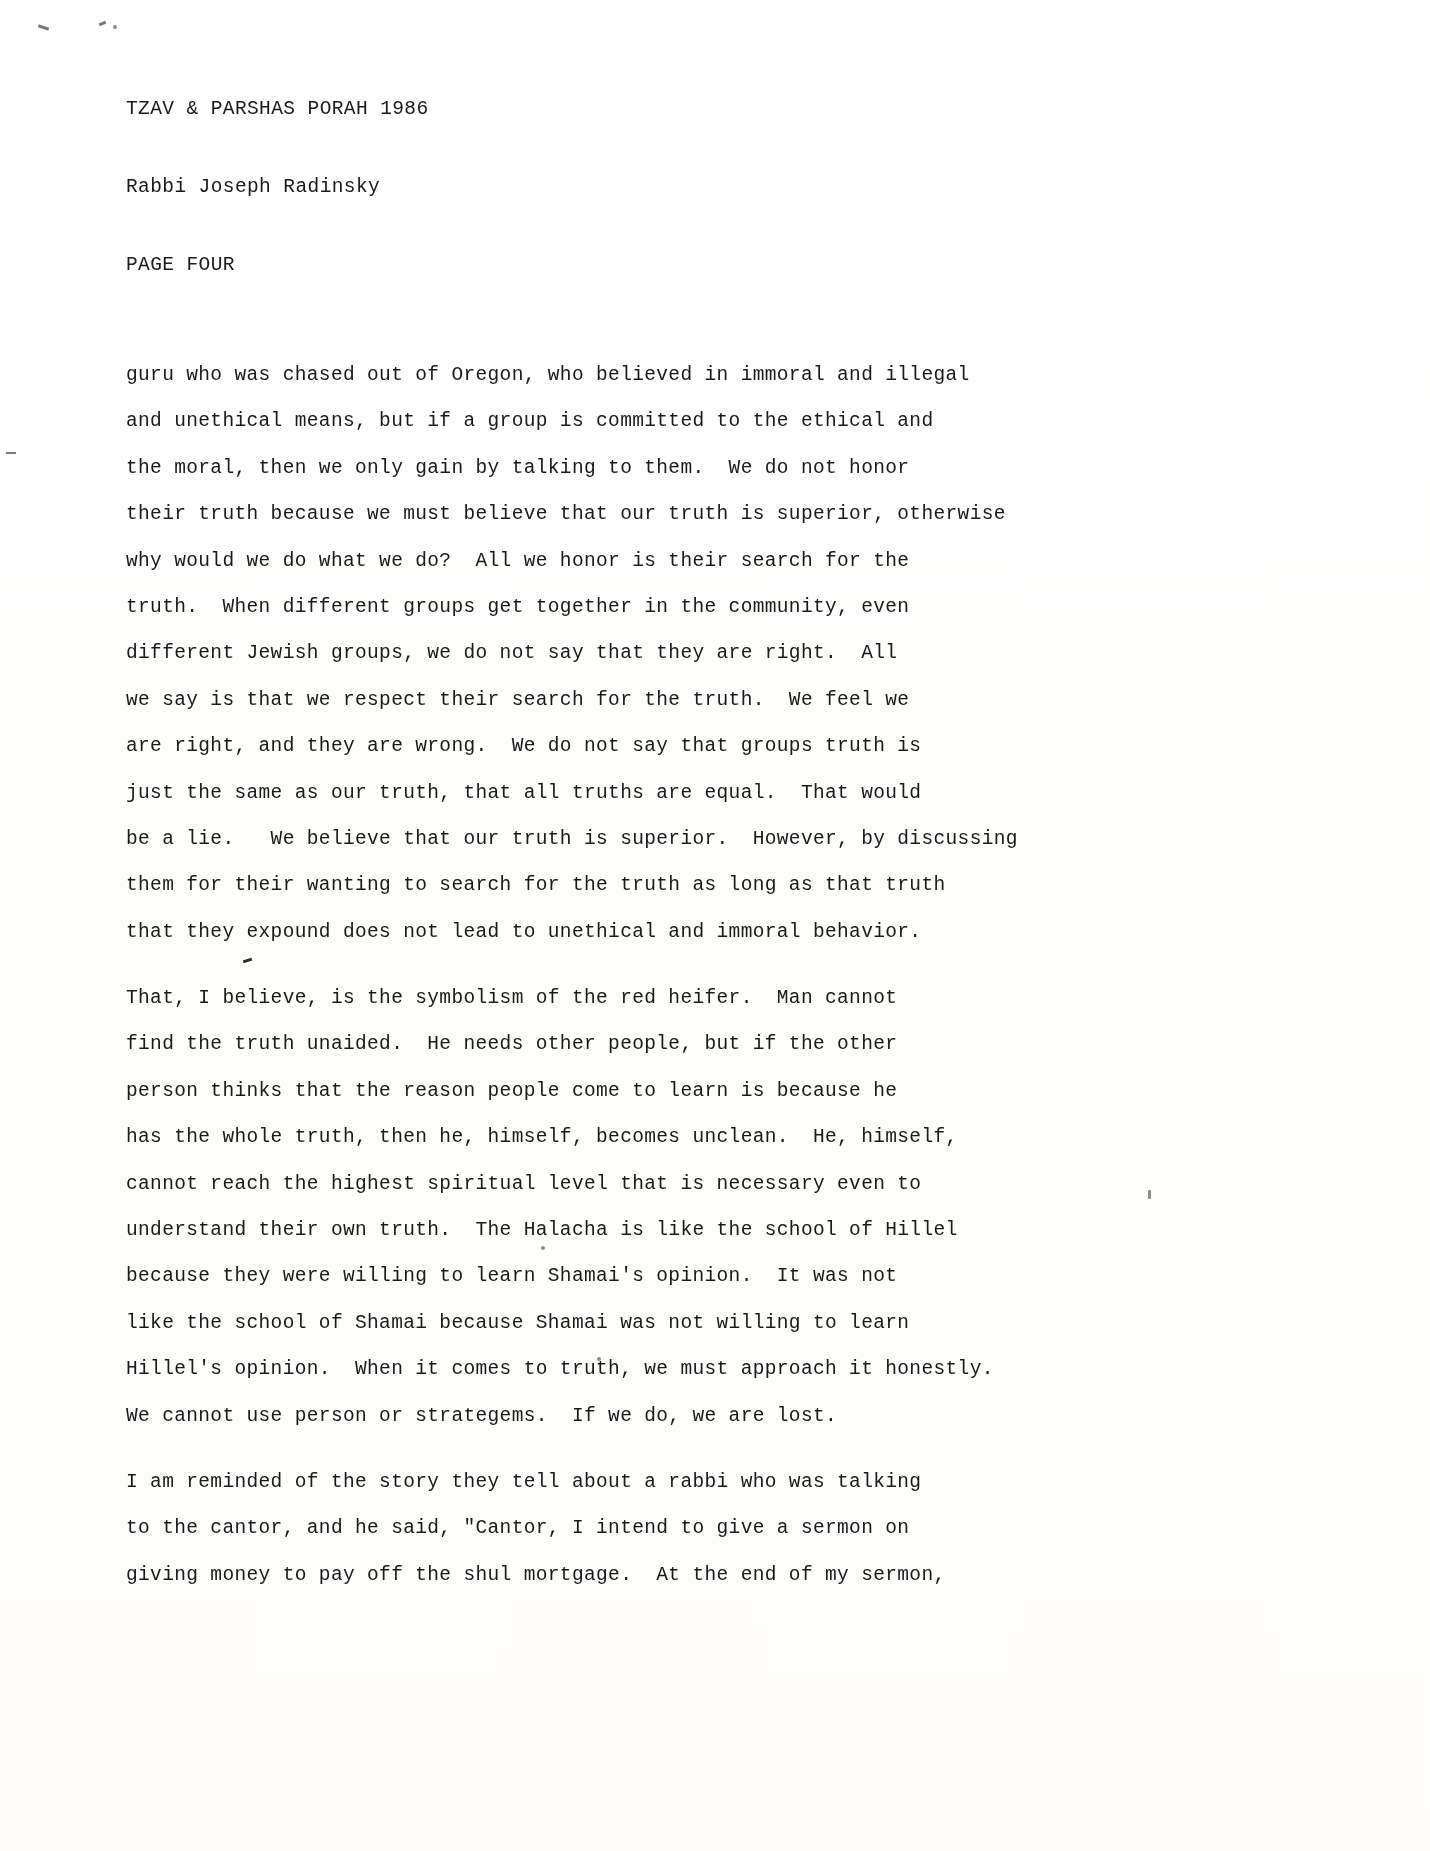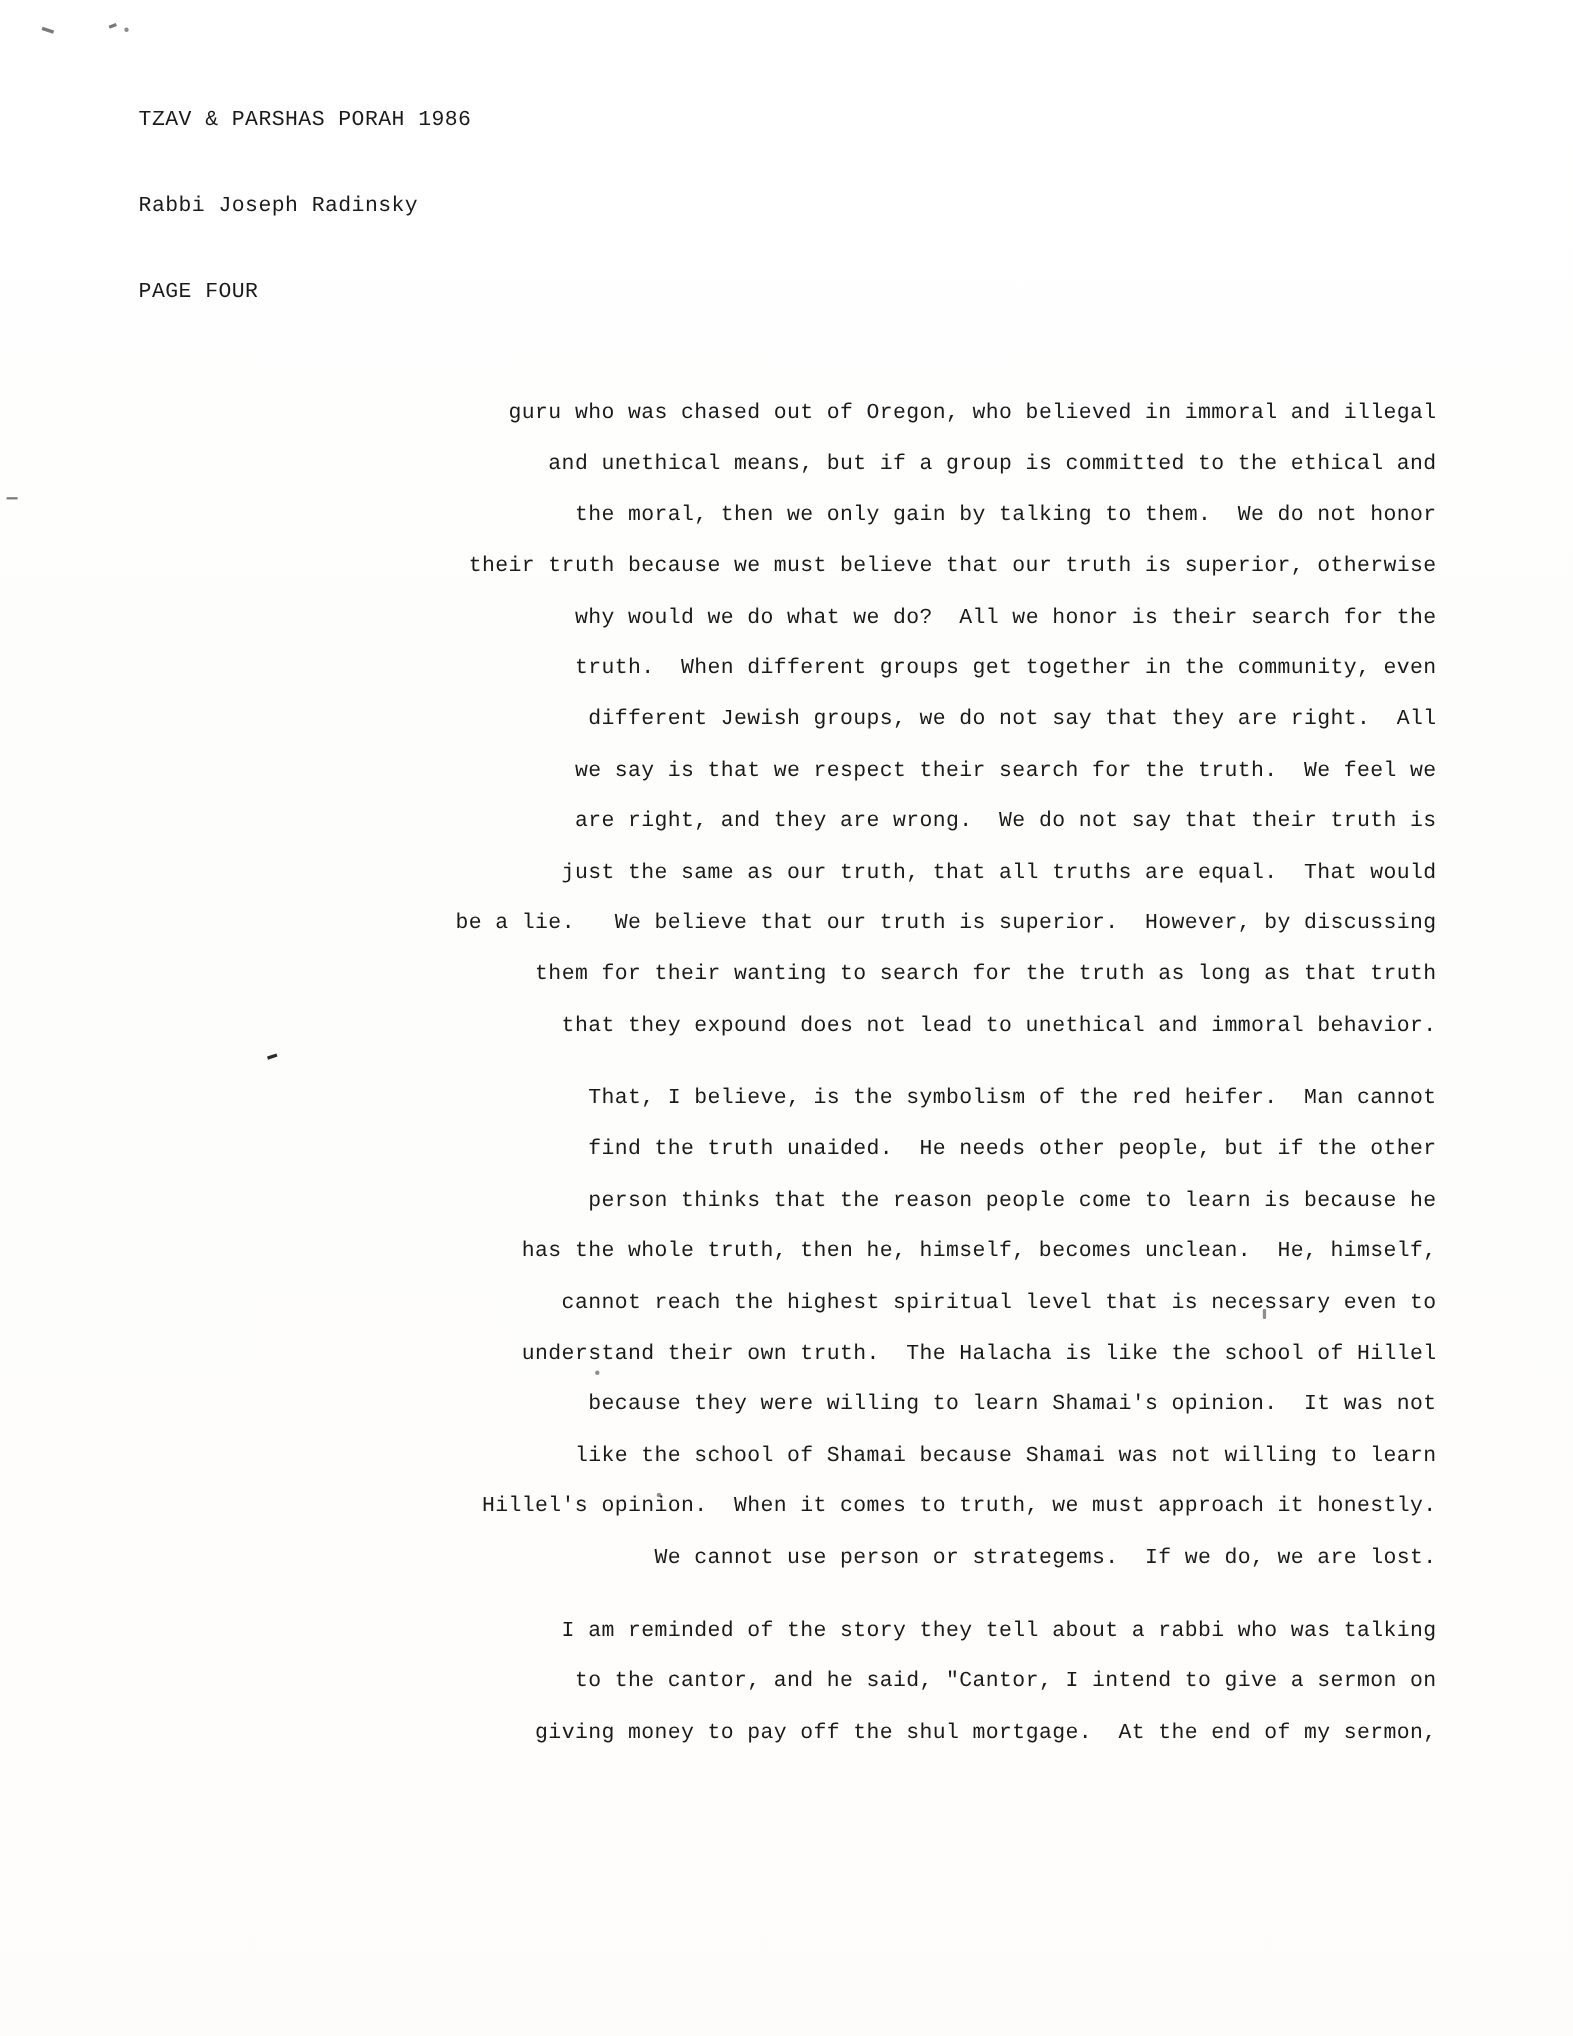--- a/index.html
+++ b/index.html
@@ -43,21 +43,20 @@
   .para {
     margin-top: 0;
     font-size: 19.5px;
     letter-spacing: 0.35px;
   }
   .para .ln {
     display: block;
     white-space: pre;
     height: 46.4px;
     line-height: 46.4px;
-    text-align: right;
   }
 
   #para-1 { margin-top: 22px; }
   #para-2 { margin-top: 20px; }
   #para-3 { margin-top: 20px; }
 
   
   .speck {
     position: absolute;
     background: #8d8d8d;
@@ -105,21 +104,21 @@
 
     <div class="para" id="para-1">
         <span class="ln">guru who was chased out of Oregon, who believed in immoral and illegal</span>
         <span class="ln">and unethical means, but if a group is committed to the ethical and</span>
         <span class="ln">the moral, then we only gain by talking to them.  We do not honor</span>
         <span class="ln">their truth because we must believe that our truth is superior, otherwise</span>
         <span class="ln">why would we do what we do?  All we honor is their search for the</span>
         <span class="ln">truth.  When different groups get together in the community, even</span>
         <span class="ln">different Jewish groups, we do not say that they are right.  All</span>
         <span class="ln">we say is that we respect their search for the truth.  We feel we</span>
-        <span class="ln">are right, and they are wrong.  We do not say that their truth is</span>
+        <span class="ln">are right, and they are wrong.  We do not say that groups truth is</span>
         <span class="ln">just the same as our truth, that all truths are equal.  That would</span>
         <span class="ln">be a lie.   We believe that our truth is superior.  However, by discussing</span>
         <span class="ln">them for their wanting to search for the truth as long as that truth</span>
         <span class="ln">that they expound does not lead to unethical and immoral behavior.</span>
       </div>
     <div class="para" id="para-2">
         <span class="ln">That, I believe, is the symbolism of the red heifer.  Man cannot</span>
         <span class="ln">find the truth unaided.  He needs other people, but if the other</span>
         <span class="ln">person thinks that the reason people come to learn is because he</span>
         <span class="ln">has the whole truth, then he, himself, becomes unclean.  He, himself,</span>

